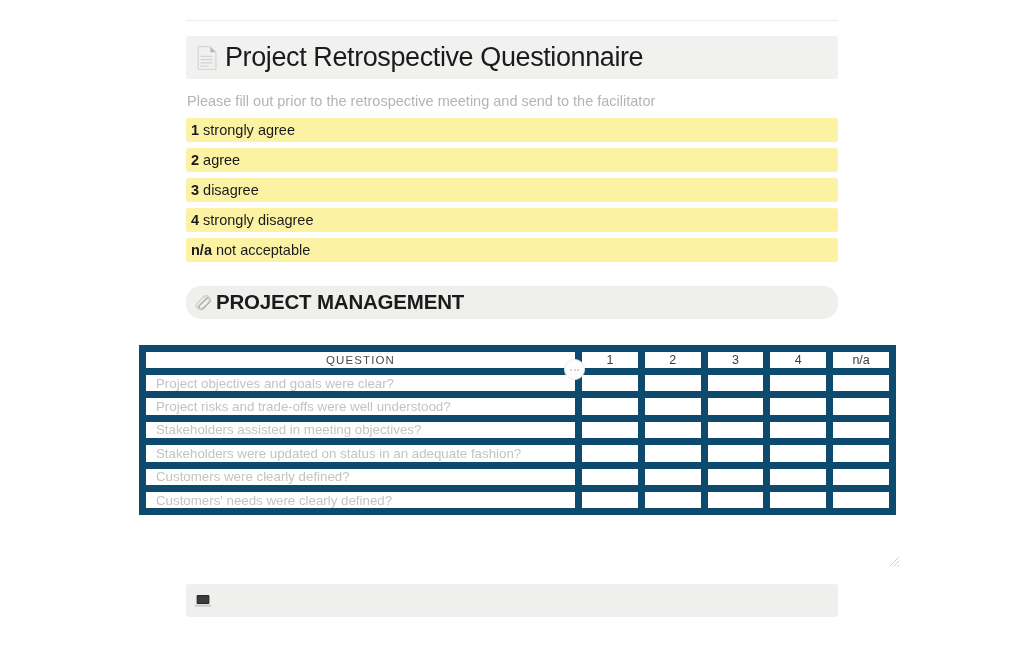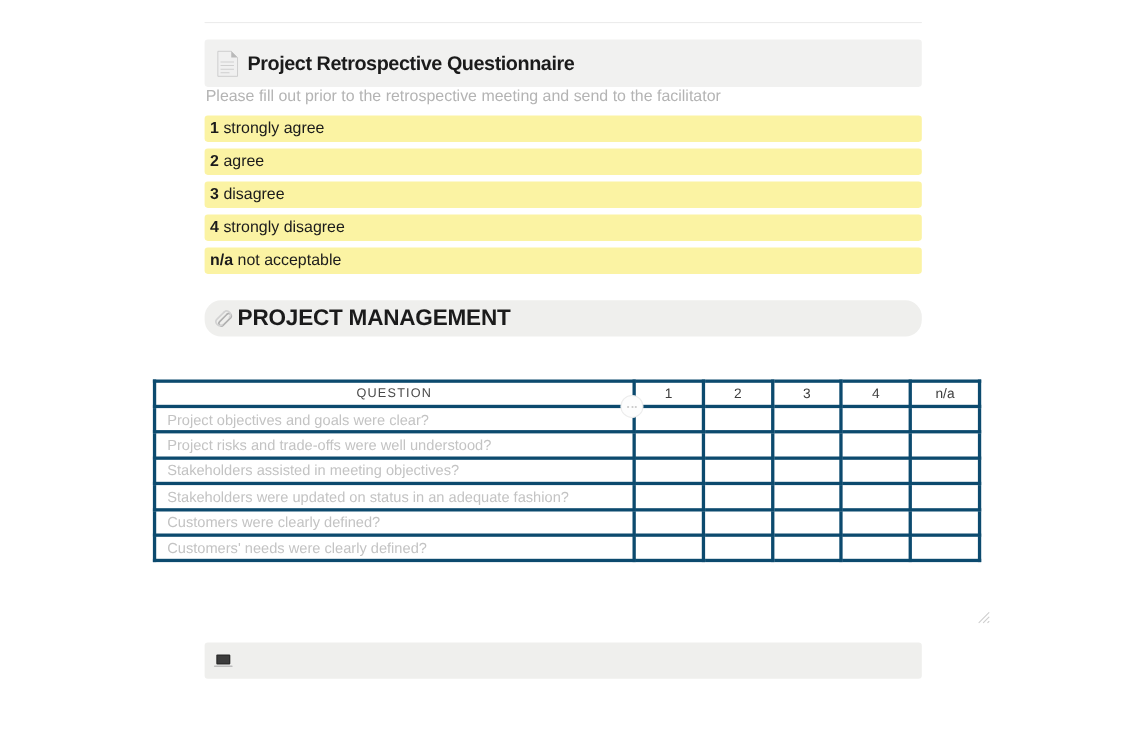--- a/index.html
+++ b/index.html
@@ -41,30 +41,31 @@
     padding: 0 8px;
   }
   .title-icon {
     width: 26px;
     height: 26px;
     margin-right: 5px;
     flex: 0 0 auto;
     display: block;
   }
   .title-text {
-    font-size: 18px;
-    font-weight: bold;
+    font-size: 27px;
+    font-weight: normal;
     color: #1b1b1b;
     letter-spacing: -0.4px;
     line-height: 1;
     white-space: nowrap;
   }
 
   
   .subtitle {
+    margin-top: 13px;
     padding-left: 1px;
     font-size: 14.5px;
     color: #b4b4b4;
     line-height: 1.3;
     height: 20px;
   }
 
   
   .legend {
     margin-top: 6px;
@@ -120,21 +121,21 @@
     top: 345px;
     width: 750px;
   }
   table.grid {
     border-collapse: collapse;
     width: 750px;
     table-layout: fixed;
     background: #fff;
   }
   table.grid th, table.grid td {
-    border: 3px solid #0c4a6e;
+    border: 7px solid #0c4a6e;
     height: 23px;
     padding: 0;
   }
   table.grid th.q-head {
     width: 436px;
     text-align: center;
     font-size: 11.5px;
     font-weight: normal;
     color: #4a4a4a;
     letter-spacing: 1.1px;

